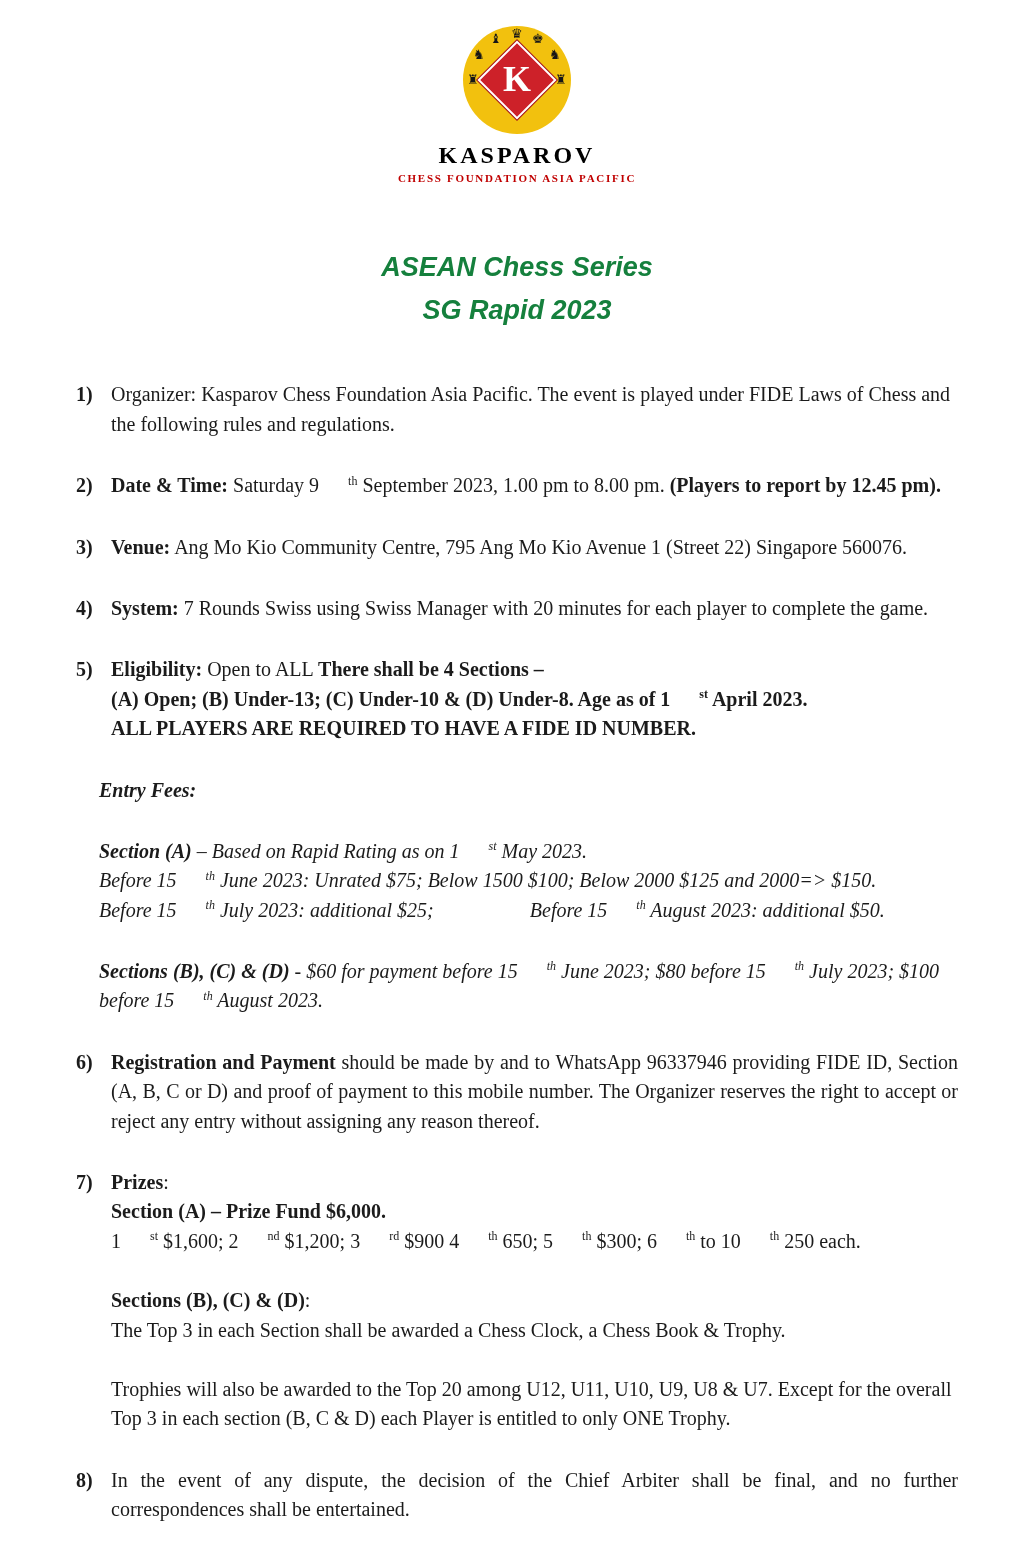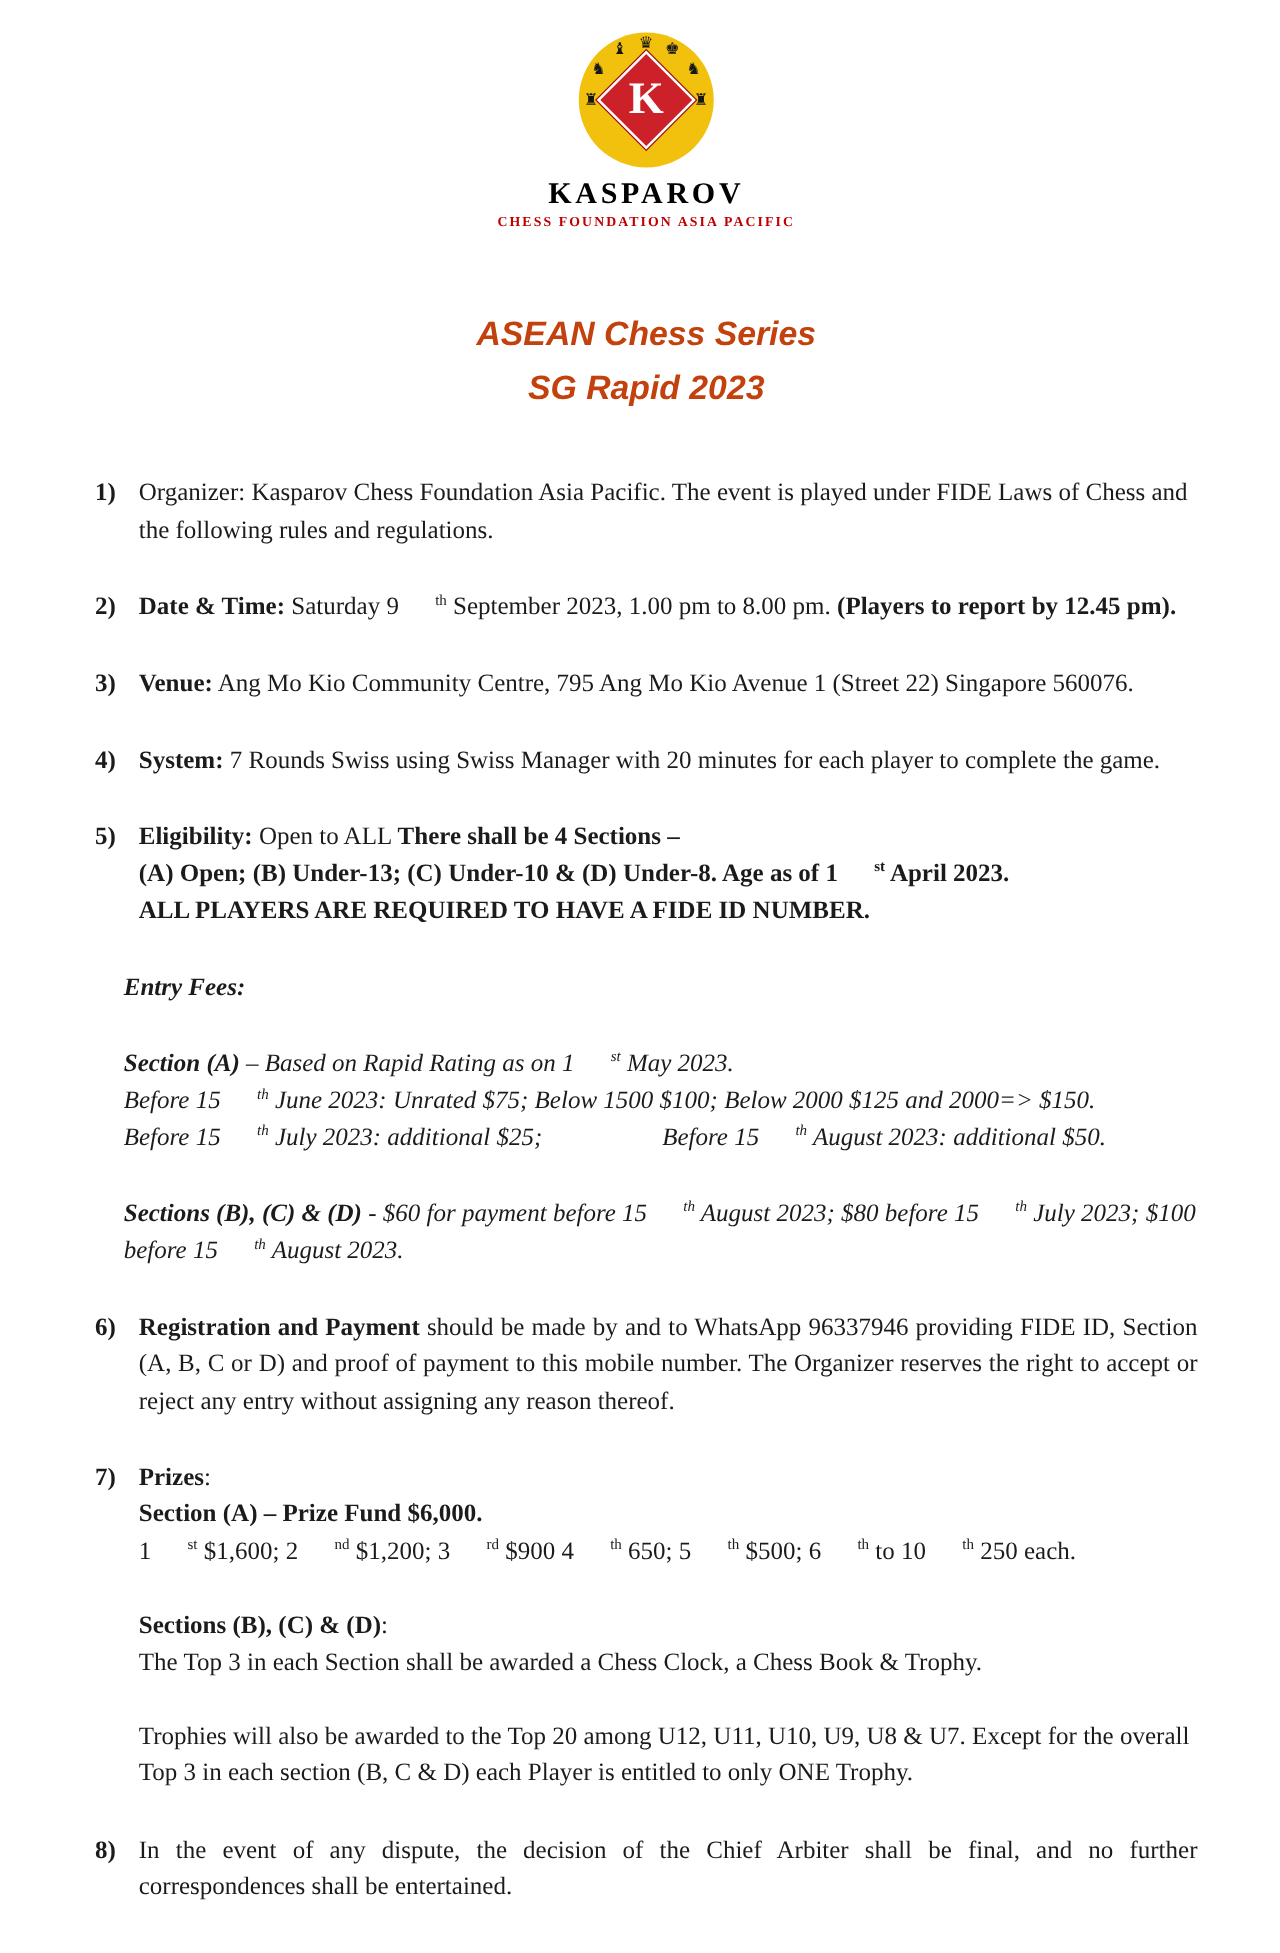--- a/index.html
+++ b/index.html
@@ -63,21 +63,21 @@
 
   
   .doc-title {
     margin-top: 62px;
     text-align: center;
     font-family: "Liberation Sans", sans-serif;
     font-style: italic;
     font-weight: bold;
     font-size: 27px;
     line-height: 1.6;
-    color: #c2410c;
+    color: #15803d;
   }
   .title-line { display: block; }
 
   
   .doc-body { margin-top: 48px; font-size: 20px; line-height: 1.47; }
   .item { display: flex; margin-bottom: 32px; }
   .num { width: 35px; flex-shrink: 0; font-weight: bold; }
   .ibody { flex: 1; }
   .sub-block { margin-left: 23px; margin-bottom: 32px; font-style: italic; }
   .bold { font-weight: bold; }
@@ -145,33 +145,33 @@
     </div>
 
     <div class="sub-block bold">Entry Fees:</div>
 
     <div class="sub-block">
       <div><span class="bold">Section (A)</span><span> – Based on Rapid Rating as on 1</span><sup>st</sup><span> May 2023.</span></div>
       <div><span>Before 15</span><sup>th</sup><span> June 2023: Unrated $75; Below 1500 $100; Below 2000 $125 and 2000=&gt; $150.</span></div>
       <div><span>Before 15</span><sup>th</sup><span> July 2023: additional $25;</span><span class="tab-gap"></span><span>Before 15</span><sup>th</sup><span> August 2023: additional $50.</span></div>
     </div>
 
-    <div class="sub-block"><span class="bold">Sections (B), (C) &amp; (D)</span><span> - $60 for payment before 15</span><sup>th</sup><span> August 2023; $80 before 15</span><sup>th</sup><span> July 2023; $100 before 15</span><sup>th</sup><span> August 2023.</span></div>
+    <div class="sub-block"><span class="bold">Sections (B), (C) &amp; (D)</span><span> - $60 for payment before 15</span><sup>th</sup><span> June 2023; $80 before 15</span><sup>th</sup><span> July 2023; $100 before 15</span><sup>th</sup><span> August 2023.</span></div>
 
     <div class="item">
       <span class="num">6)</span>
       <div class="ibody justify"><span class="bold">Registration and Payment</span><span> should be made by and to WhatsApp 96337946 providing FIDE ID, Section (A, B, C or D) and proof of payment to this mobile number. The Organizer reserves the right to accept or reject any entry without assigning any reason thereof.</span></div>
     </div>
 
     <div class="item">
       <span class="num">7)</span>
       <div class="ibody">
         <div><span class="bold">Prizes</span><span>:</span></div>
         <div class="bold">Section (A) – Prize Fund $6,000.</div>
-        <div><span>1</span><sup>st</sup><span> $1,600; 2</span><sup>nd</sup><span> $1,200; 3</span><sup>rd</sup><span> $900 4</span><sup>th</sup><span> 650; 5</span><sup>th</sup><span> $500; 6</span><sup>th</sup><span> to 10</span><sup>th</sup><span> 250 each.</span></div>
+        <div><span>1</span><sup>st</sup><span> $1,600; 2</span><sup>nd</sup><span> $1,200; 3</span><sup>rd</sup><span> $900 4</span><sup>th</sup><span> 650; 5</span><sup>th</sup><span> $300; 6</span><sup>th</sup><span> to 10</span><sup>th</sup><span> 250 each.</span></div>
         <div class="mt"><span class="bold">Sections (B), (C) &amp; (D)</span><span>:</span></div>
         <div>The Top 3 in each Section shall be awarded a Chess Clock, a Chess Book &amp; Trophy.</div>
         <div class="mt">Trophies will also be awarded to the Top 20 among U12, U11, U10, U9, U8 &amp; U7. Except for the overall Top 3 in each section (B, C &amp; D) each Player is entitled to only ONE Trophy.</div>
       </div>
     </div>
 
     <div class="item last">
       <span class="num">8)</span>
       <div class="ibody justify"><span>In the event of any dispute, the decision of the Chief Arbiter shall be final, and no further correspondences shall be entertained.</span></div>
     </div>

